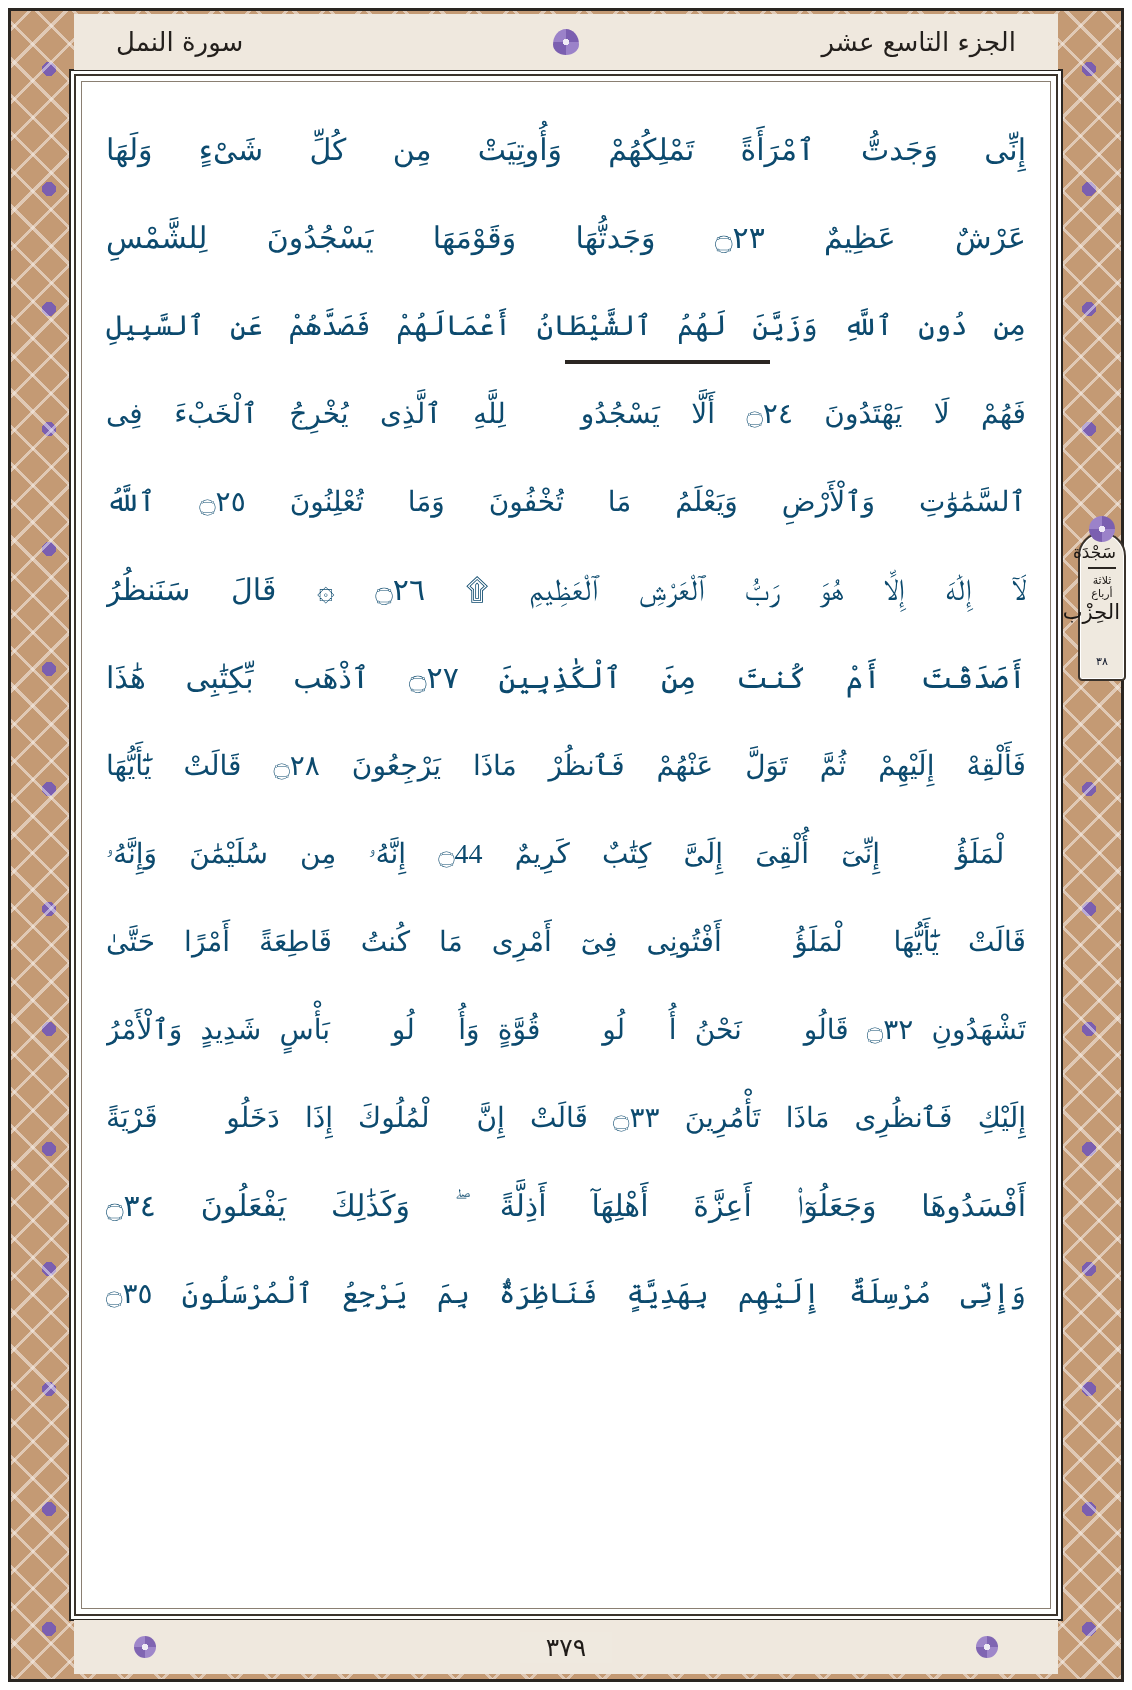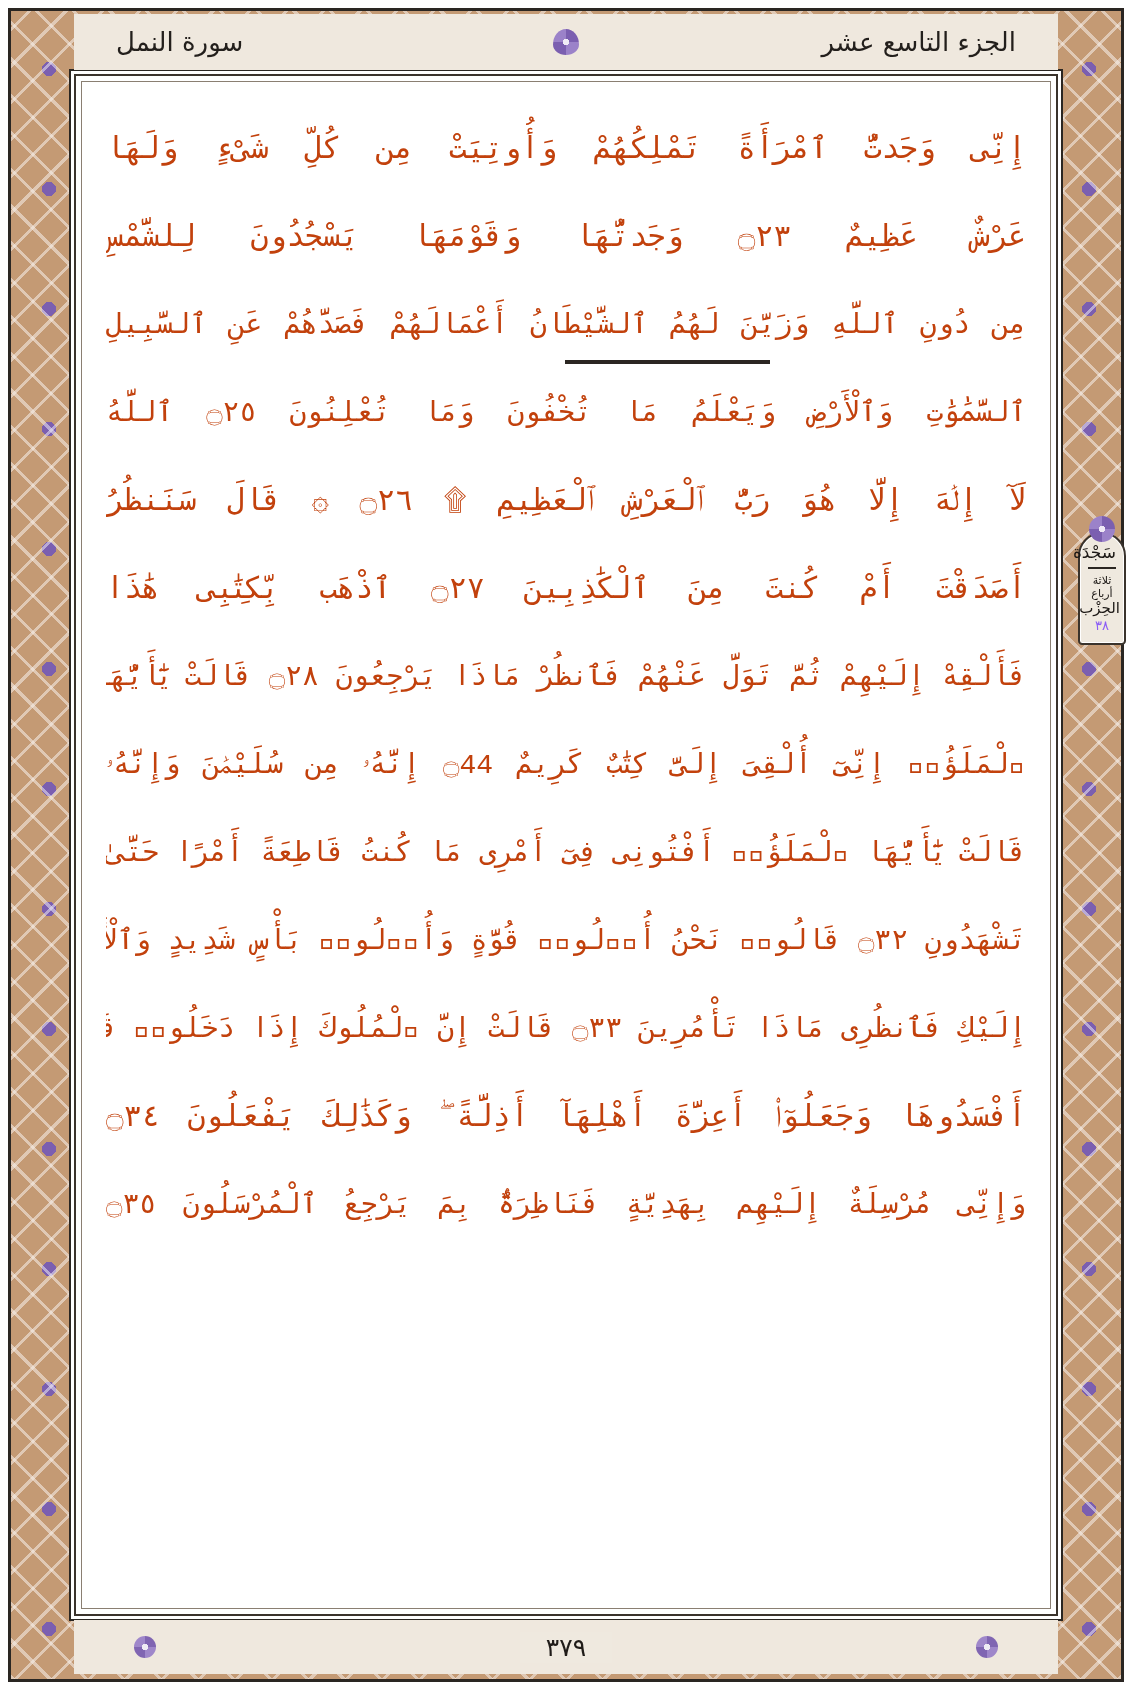--- a/index.html
+++ b/index.html
@@ -150,25 +150,25 @@
     direction: rtl;
     padding: 14px 14px 0 14px;
     display: flex;
     flex-direction: column;
     justify-content: flex-start;
   }
   .aya-line {
     direction: rtl;
     text-align: justify;
     text-align-last: justify;
-    font-family: Liberation Mono, monospace;
+    font-family: Liberation Serif, serif;
     font-size: 30px;
     line-height: 88px;
     height: 88px;
-    color: #c2410c;
+    color: #0c4a6e;
     white-space: nowrap;
     overflow: hidden;
     letter-spacing: 0;
   }
   .aya-line.tight { font-size: 28px; }
 
   
   .sajdah-rule {
     position: absolute;
     right: 270px;
@@ -203,28 +203,29 @@
     border-bottom: 2px solid #2b2622;
     margin: 0 4px 6px 4px;
     font-family: "DejaVu Sans", sans-serif;
   }
   .side-marker .quarter {
     font-size: 11px;
     color: #1c1815;
     line-height: 1.15;
   }
   .side-marker .hizb-word {
-    font-size: 15px;
+    font-size: 21px;
     color: #1c1815;
     line-height: 1.15;
   }
   .side-marker .hizb-num {
-    font-size: 13px;
-    color: #8b5cf6;
+    font-size: 11px;
+    color: #0f172a;
     line-height: 1.2;
+    margin-top: 31px;
   }
   .side-marker .cap-flower {
     width: 26px; height: 26px;
     margin: 0 auto -10px auto;
     position: relative;
     z-index: 2;
     background:
       radial-gradient(circle at 50% 50%, #efe9f6 0 3px, transparent 3px),
       conic-gradient(#7b5fb0 0 25%, #9b82c9 0 50%, #7b5fb0 0 75%, #9b82c9 0);
     border-radius: 50%;
@@ -277,20 +278,21 @@
     <span class="header-medallion">
       <span class="petal"></span>
     </span>
     <span class="header-text">الجزء التاسع عشر</span>
   </div>
 
   <div class="quran-body">
     <div class="aya-line">إِنِّى وَجَدتُّ ٱمْرَأَةً تَمْلِكُهُمْ وَأُوتِيَتْ مِن كُلِّ شَىْءٍ وَلَهَا</div>
     <div class="aya-line">عَرْشٌ عَظِيمٌ ۝٢٣ وَجَدتُّهَا وَقَوْمَهَا يَسْجُدُونَ لِلشَّمْسِ</div>
     <div class="aya-line tight">مِن دُونِ ٱللَّهِ وَزَيَّنَ لَهُمُ ٱلشَّيْطَانُ أَعْمَالَهُمْ فَصَدَّهُمْ عَنِ ٱلسَّبِيلِ</div>
+    <div class="aya-line tight">فَهُمْ لَا يَهْتَدُونَ ۝٢٤ أَلَّا يَسْجُدُوا۟ لِلَّهِ ٱلَّذِى يُخْرِجُ ٱلْخَبْءَ فِى</div>
     <div class="aya-line tight">ٱلسَّمَٰوَٰتِ وَٱلْأَرْضِ وَيَعْلَمُ مَا تُخْفُونَ وَمَا تُعْلِنُونَ ۝٢٥ ٱللَّهُ</div>
     <div class="aya-line">لَآ إِلَٰهَ إِلَّا هُوَ رَبُّ ٱلْعَرْشِ ٱلْعَظِيمِ ۩ ۝٢٦ ۞ قَالَ سَنَنظُرُ</div>
     <div class="aya-line">أَصَدَقْتَ أَمْ كُنتَ مِنَ ٱلْكَٰذِبِينَ ۝٢٧ ٱذْهَب بِّكِتَٰبِى هَٰذَا</div>
     <div class="aya-line tight">فَأَلْقِهْ إِلَيْهِمْ ثُمَّ تَوَلَّ عَنْهُمْ فَٱنظُرْ مَاذَا يَرْجِعُونَ ۝٢٨ قَالَتْ يَٰٓأَيُّهَا</div>
     <div class="aya-line tight">ٱلْمَلَؤُا۟ إِنِّىٓ أُلْقِىَ إِلَىَّ كِتَٰبٌ كَرِيمٌ ۝44 إِنَّهُۥ مِن سُلَيْمَٰنَ وَإِنَّهُۥ</div>
     <div class="aya-line tight">قَالَتْ يَٰٓأَيُّهَا ٱلْمَلَؤُا۟ أَفْتُونِى فِىٓ أَمْرِى مَا كُنتُ قَاطِعَةً أَمْرًا حَتَّىٰ</div>
     <div class="aya-line tight">تَشْهَدُونِ ۝٣٢ قَالُوا۟ نَحْنُ أُو۟لُوا۟ قُوَّةٍ وَأُو۟لُوا۟ بَأْسٍ شَدِيدٍ وَٱلْأَمْرُ</div>
     <div class="aya-line tight">إِلَيْكِ فَٱنظُرِى مَاذَا تَأْمُرِينَ ۝٣٣ قَالَتْ إِنَّ ٱلْمُلُوكَ إِذَا دَخَلُوا۟ قَرْيَةً</div>
     <div class="aya-line">أَفْسَدُوهَا وَجَعَلُوٓا۟ أَعِزَّةَ أَهْلِهَآ أَذِلَّةً ۖ وَكَذَٰلِكَ يَفْعَلُونَ ۝٣٤</div>
     <div class="aya-line tight">وَإِنِّى مُرْسِلَةٌ إِلَيْهِم بِهَدِيَّةٍ فَنَاظِرَةٌۢ بِمَ يَرْجِعُ ٱلْمُرْسَلُونَ ۝٣٥</div>

